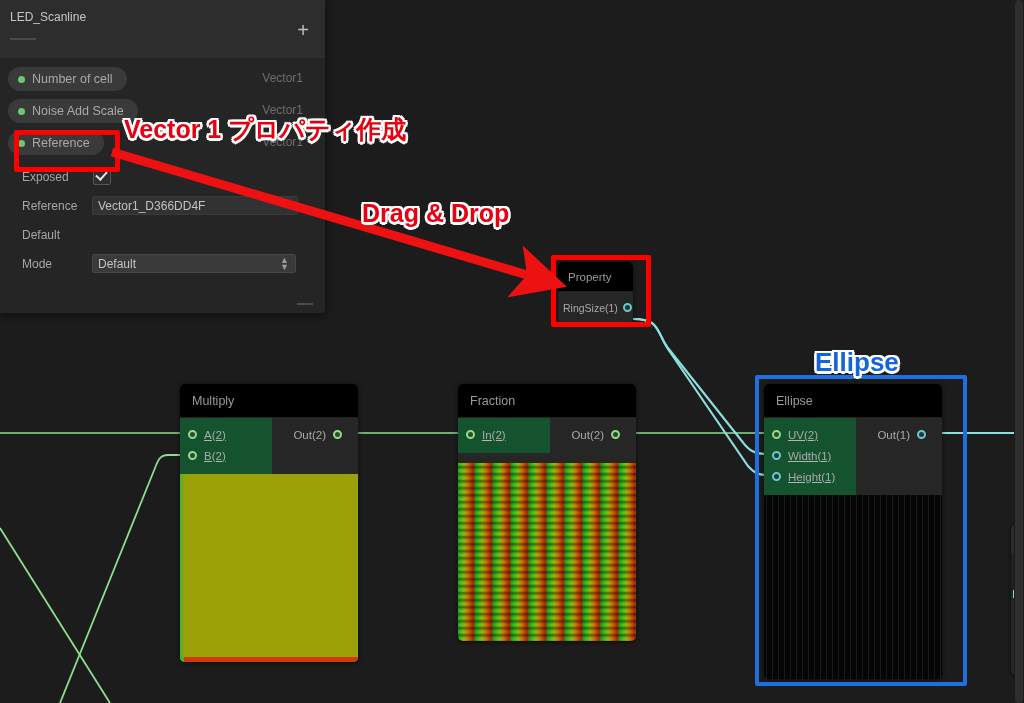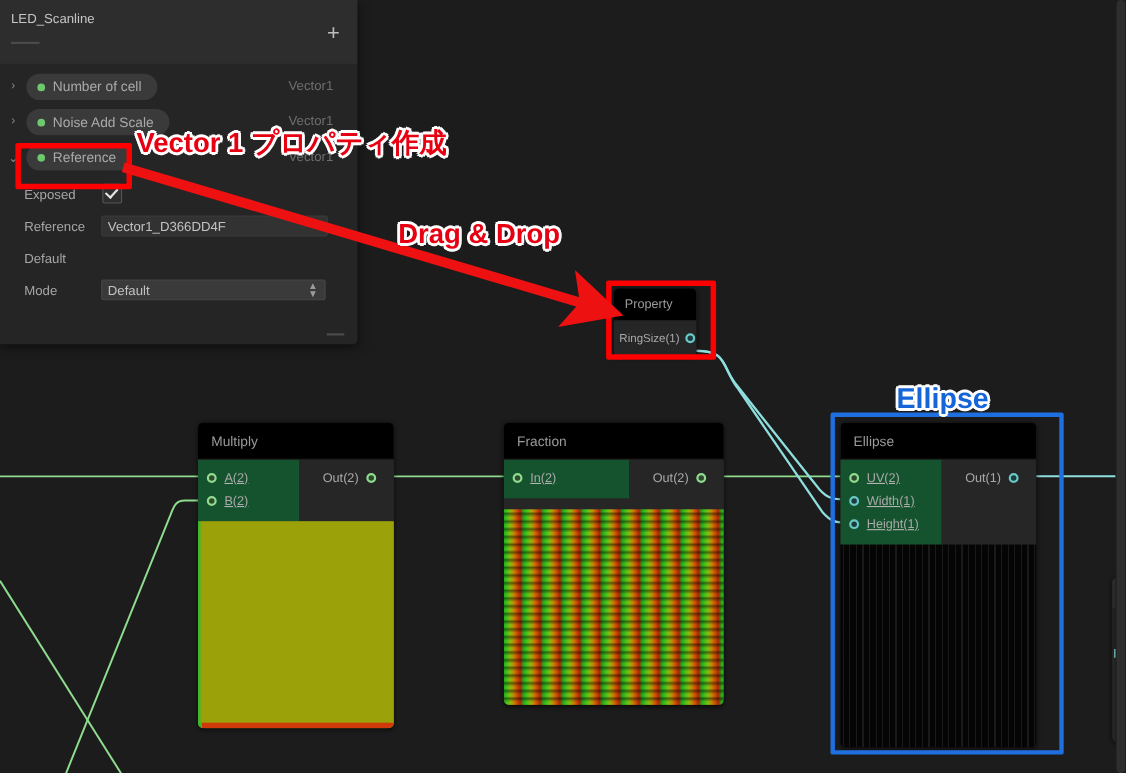--- a/index.html
+++ b/index.html
@@ -32,21 +32,21 @@
   #blackboard{position:absolute;left:0;top:0;width:325px;height:313px;
      background:#252525;border-bottom-right-radius:4px;
      box-shadow:0 2px 10px rgba(0,0,0,.55);overflow:hidden;}
   #bb-header{height:58px;background:#2d2d2d;position:relative;}
   #bb-title{position:absolute;left:10px;top:10px;font-size:12px;color:#c6c6c6;}
   #bb-sub{position:absolute;left:10px;top:38px;width:26px;height:2px;background:#4a4a4a;}
   #bb-plus{position:absolute;right:16px;top:20px;font-size:20px;color:#bdbdbd;line-height:1;}
   .bb-row{position:relative;height:29px;margin-top:3px;}
   .bb-arrow{position:absolute;left:7px;top:7px;font-size:11px;color:#8a8a8a;
             width:10px;text-align:center;}
-  .bb-chip{position:absolute;left:24px;top:2px;height:24px;background:#3a3a3a;
+  .bb-chip{position:absolute;left:8px;top:2px;height:24px;background:#3a3a3a;
            border-radius:12px;display:flex;align-items:center;padding:0 14px 0 10px;}
   .bb-chip .dot{width:7px;height:7px;border-radius:50%;background:#6ec96e;margin-right:7px;}
   .bb-chip span.txt{font-size:12.5px;color:#a9a9a9;}
   .bb-type{position:absolute;right:22px;top:6px;font-size:12px;color:#6e6e6e;}
   .field-row{position:relative;height:29px;}
   .field-lab{position:absolute;left:22px;top:6px;font-size:12px;color:#a6a6a6;}
   .field-box{position:absolute;left:92px;top:3px;height:19px;background:#323232;
              border:1px solid #3a3a3a;border-radius:2px;width:206px;
              font-size:12px;color:#c2c2c2;padding:2px 0 0 5px;box-sizing:border-box;}
   .chk{position:absolute;left:93px;top:3px;width:16px;height:16px;background:#2e2e2e;
@@ -116,21 +116,21 @@
       </div>
     </div>
     <div class="preview" style="height:188px;background:
            linear-gradient(to right,#2fbb2f 0px,#9aa109 4px,#9aa109 100%),
            #9aa109;position:relative;">
       <div style="position:absolute;left:0;bottom:0;width:100%;height:5px;
                   background:linear-gradient(to right,#2fbb2f 0 4px,#d03a0a 4px 100%);"></div>
     </div>
   </div>
 
-  <div class="node" id="node-fraction" style="left:458px;top:384px;width:200px;">
+  <div class="node" id="node-fraction" style="left:458px;top:384px;width:178px;">
     <div class="node-title">Fraction</div>
     <div class="node-body" style="padding-bottom:10px;">
       <div class="col-in">
         <div class="port-row in">
           <span class="port-dot green"></span>
           <span class="port-label">In(2)</span>
         </div>
       </div>
       <div class="col-out">
         <div class="port-row out">

